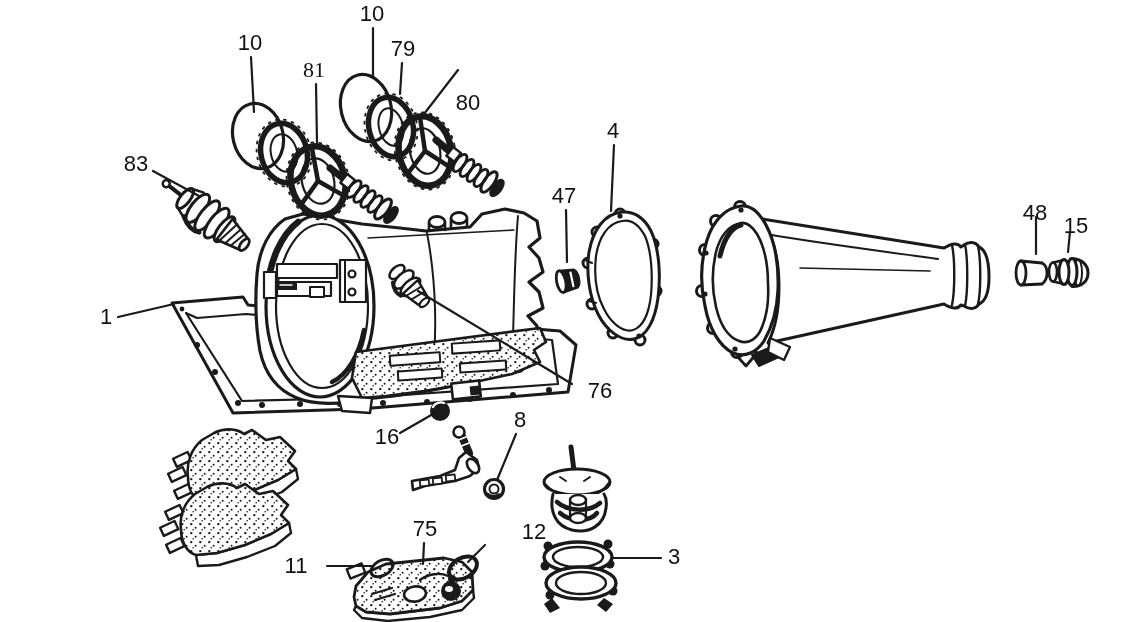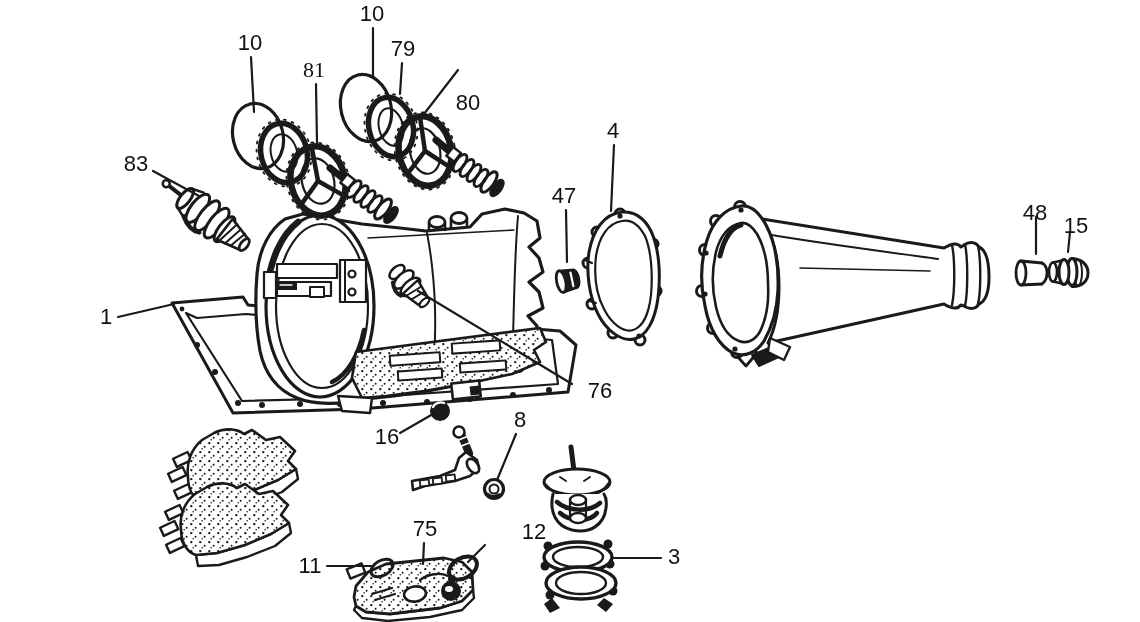--- a/index.html
+++ b/index.html
@@ -359,16 +359,16 @@
   <div class="callout" style="left: 613px; top: 131px;">4</div>
   <div class="callout" style="left: 564px; top: 196px;">47</div>
   <div class="callout" style="left: 1035px; top: 203px; margin-top: 10px;">48</div>
   <div class="callout" style="left: 1070px; top: 226px; margin-left: 6px;">15</div>
   <div class="callout" style="left: 106px; top: 317px;">1</div>
   <div class="callout" style="left: 600px; top: 391px;">76</div>
   <div class="callout" style="left: 387px; top: 437px;">16</div>
   <div class="callout" style="left: 520px; top: 420px;">8</div>
   <div class="callout" style="left: 425px; top: 529px;">75</div>
   <div class="callout" style="left: 499px; top: 532px; margin-left: 35px;">12</div>
-  <div class="callout" style="left: 310px; top: 566px;">11</div>
+  <div class="callout" style="left: 296px; top: 566px;">11</div>
   <div class="callout" style="left: 674px; top: 557px;">3</div>
 </div>
 </div>
 
 </body></html>

